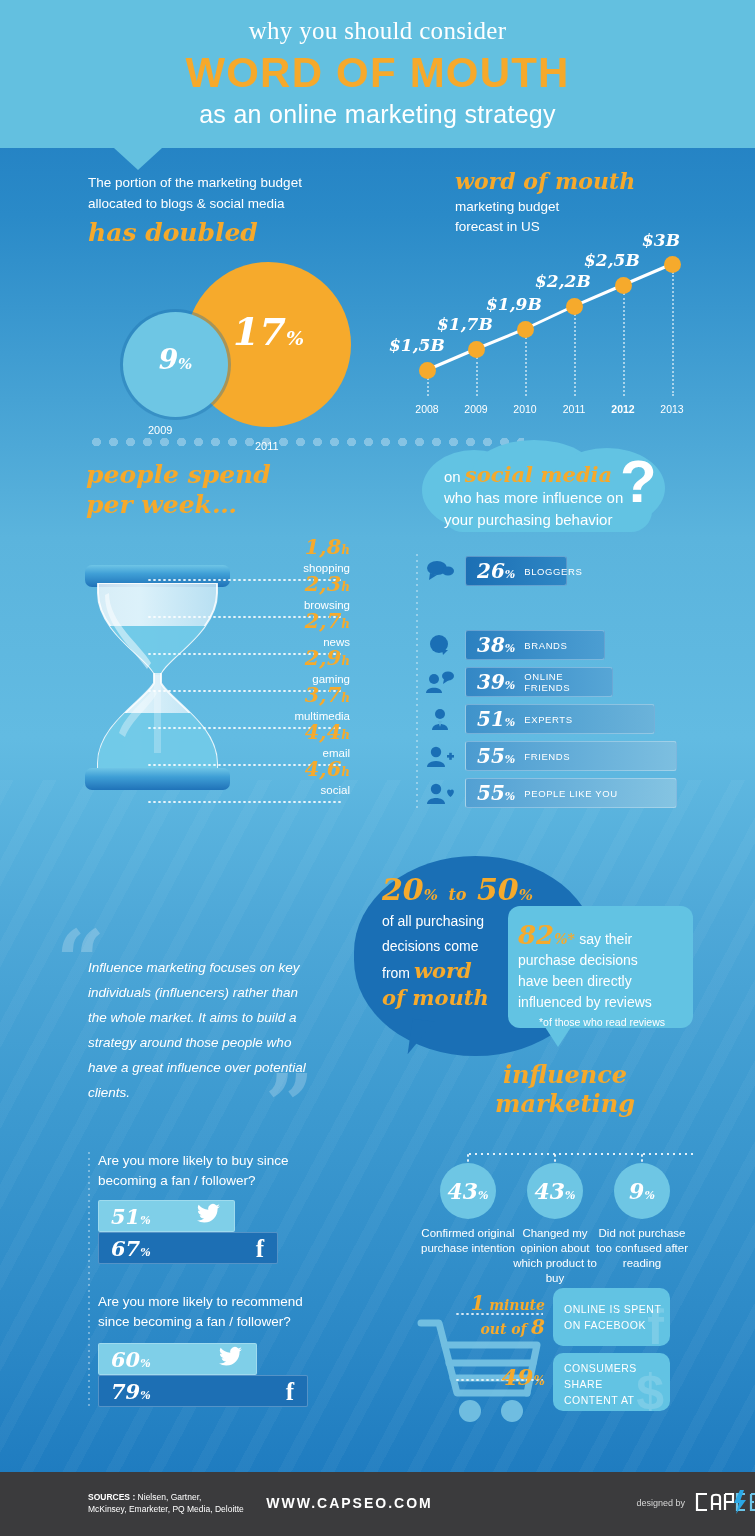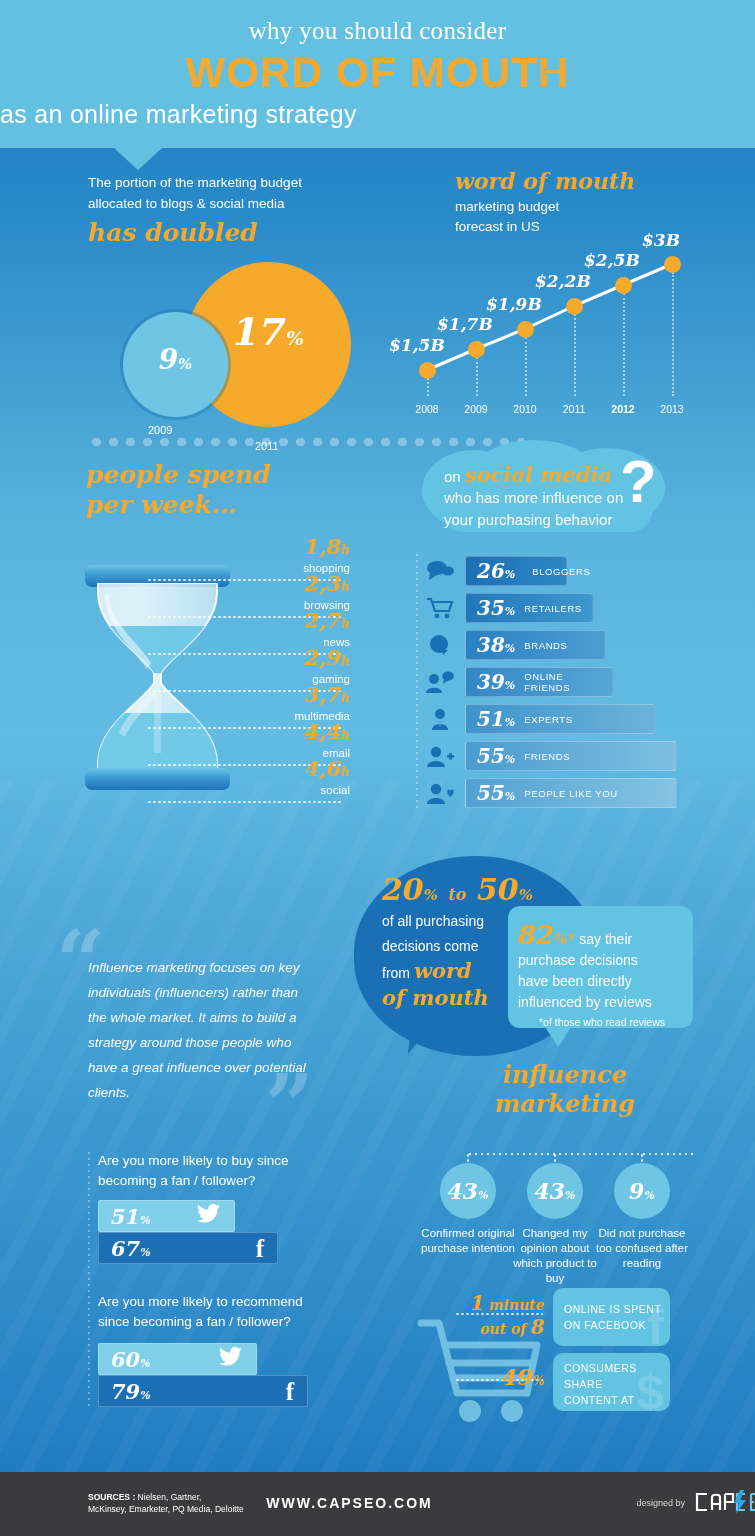--- a/index.html
+++ b/index.html
@@ -20,21 +20,21 @@
 
   
   #header { position:absolute; left:0; top:0; width:755px; height:148px; background:#63c0e0; z-index:5; }
   #header-notch { position:absolute; left:114px; top:148px; width:0; height:0;
     border-left:24px solid transparent; border-right:24px solid transparent;
     border-top:22px solid #63c0e0; z-index:5;}
   .hdr-line1 { position:absolute; top:17px; left:0; width:755px; text-align:center;
     color:#ffffff; font-size:25px; letter-spacing:.3px;font-family:Liberation Serif, serif; }
   .hdr-line2 { position:absolute; top:49px; left:0; width:755px; text-align:center;
     color:#f6a92b; font-size:42px; font-weight:bold; letter-spacing:1.2px; }
-  .hdr-line3 { position:absolute; top:100px; left:0; width:755px; text-align:left;
+  .hdr-line3 { position:absolute; top:100px; left:0; width:755px; text-align:center;
     color:#ffffff; font-size:25px; letter-spacing:.3px; }
 
   
   .script { font-family:"DejaVu Serif", serif; font-style:italic; font-weight:bold; color:#f6a92b; }
 
   
   #s1l { position:absolute; left:88px; top:172px; width:310px; }
   #s1l .cap { color:#ffffff; font-size:13.5px; line-height:21px; }
   #s1l .has-doubled { margin-top:4px; font-size:25px; }
   #circ-wrap { position:absolute; left:20px; top:90px; width:290px; height:200px; }
@@ -349,41 +349,26 @@
   <div id="bars-dotcol"></div>
 
   <div class="bar-row" style="top:556px; width:300px;">
     <svg class="bar-ico" viewBox="0 0 30 24">
       <g fill="#1a6fb5">
           <ellipse cx="12" cy="9" rx="10" ry="7"></ellipse>
           <path d="M5 14 L4 21 L12 16 Z"></path>
           <ellipse cx="23" cy="12" rx="6" ry="4.5"></ellipse>
         </g>
     </svg>
-    <div class="bar" style="width:102px; background:linear-gradient(90deg,#1c6fb4,#2e86c4);gap:8px;">
+    <div class="bar" style="width:102px; background:linear-gradient(90deg,#1c6fb4,#2e86c4);">
       <span class="pct"><span>26</span><span class="u">%</span></span>
       <span class="nm">BLOGGERS</span>
     </div>
   </div>
 
-  <div class="bar-row" style="top:593px; width:300px;">
-    <svg class="bar-ico" viewBox="0 0 30 24">
-      <g fill="none" stroke="#1a6fb5" stroke-width="2.2">
-          <path d="M2 3 H6 L10 15 H24 L27 6 H8"></path>
-        </g>
-      <g fill="#1a6fb5">
-          <circle cx="12" cy="20" r="2.4"></circle>
-          <circle cx="22" cy="20" r="2.4"></circle>
-        </g>
-    </svg>
-    <div class="bar" style="width:128px; background:linear-gradient(90deg,#2277ba,#3f97ce);">
-      <span class="pct"><span>35</span><span class="u">%</span></span>
-      <span class="nm">RETAILERS</span>
-    </div>
-  </div>
 
   <div class="bar-row" style="top:630px; width:300px;">
     <svg class="bar-ico" viewBox="0 0 30 24">
       <g fill="#1a6fb5">
           <circle cx="14" cy="11" r="9"></circle>
           <path d="M17 17 L18 22 L23 17 Z"></path>
         </g>
     </svg>
     <div class="bar" style="width:140px; background:linear-gradient(90deg,#2b80c0,#4c9ed2);">
       <span class="pct"><span>38</span><span class="u">%</span></span>

